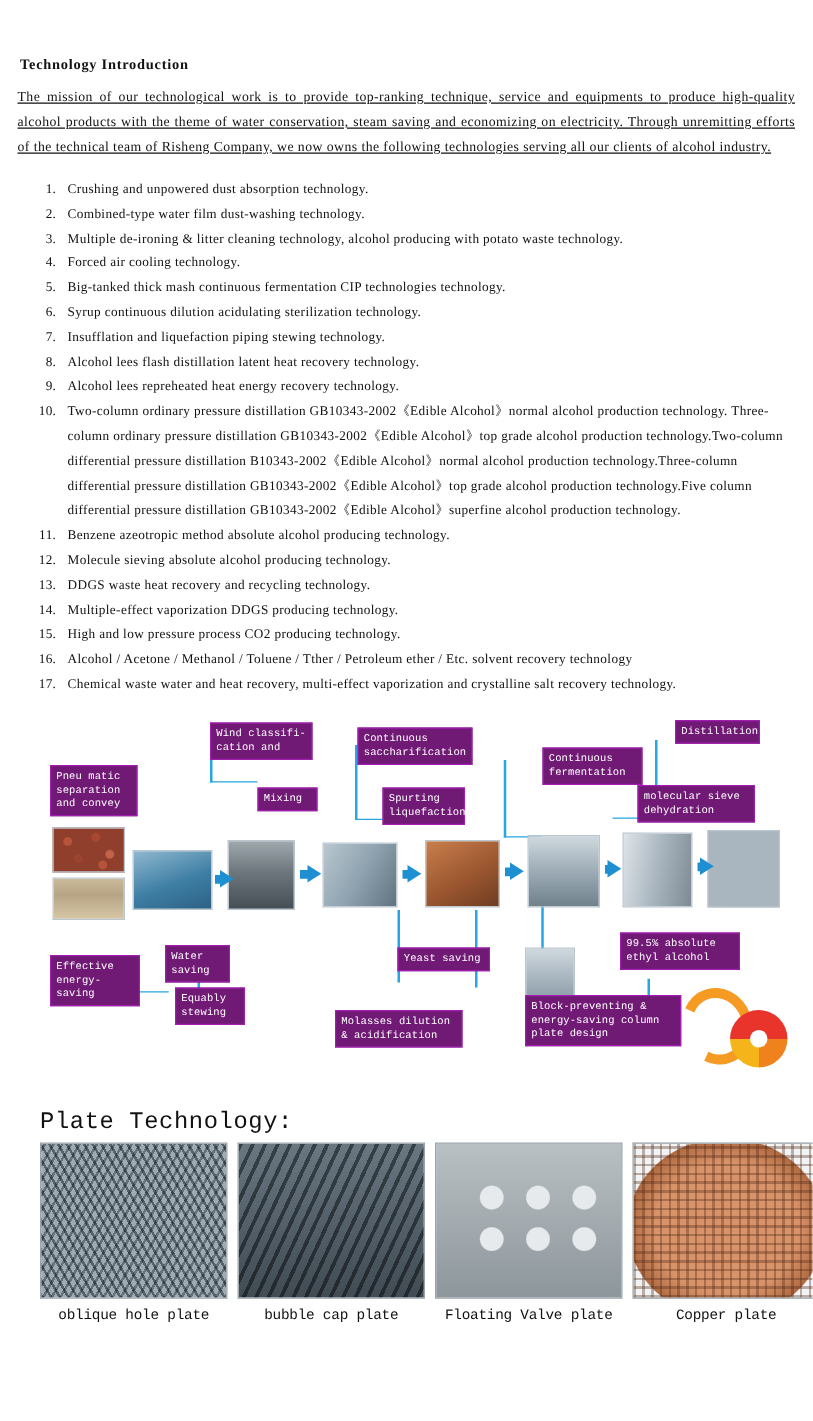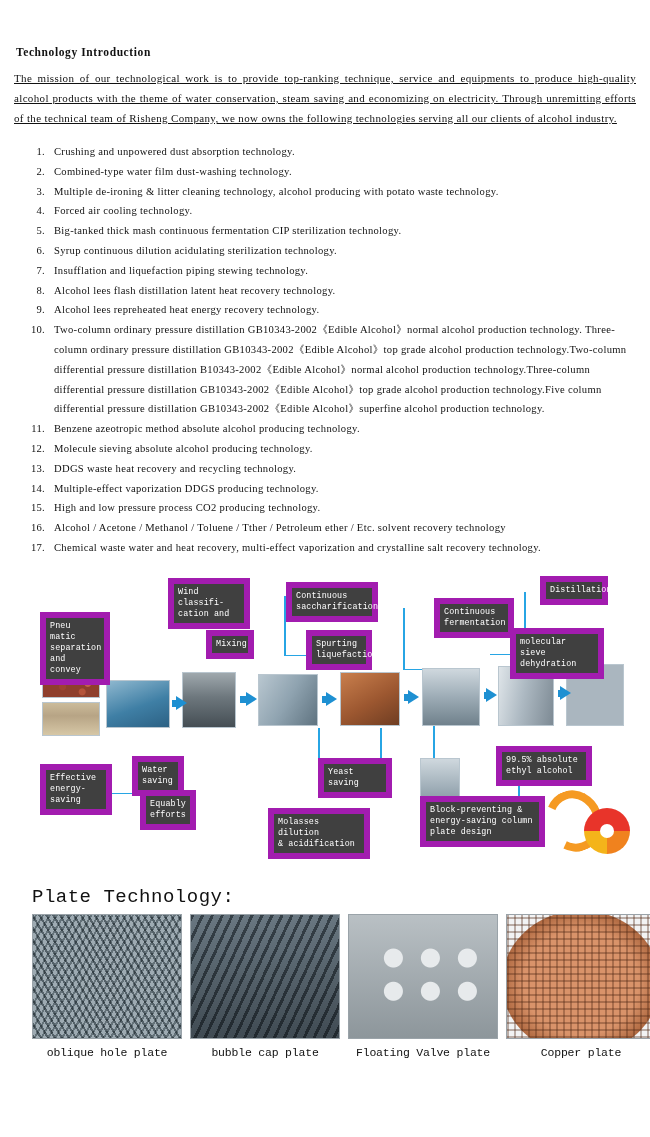--- a/index.html
+++ b/index.html
@@ -57,29 +57,29 @@
 
   
   .diagram {
     position: relative;
     width: 622px;
     height: 310px;
     margin: 10px 0 0 4px;
   }
   .lbl {
     position: absolute;
-    background: #404040;
+    background: #701a75;
     color: #ffffff;
     font-family: "Liberation Mono", monospace;
     font-size: 8.4px;
     line-height: 11px;
     letter-spacing: 0.1px;
     padding: 3px 4px;
     box-sizing: border-box;
-    border: 6px solid #a21caf;
+    border: 1px solid #a21caf;
     white-space: pre-line;
   }
   .ph {
     position: absolute;
     box-sizing: border-box;
     border: 1px solid #b9c6cf;
     background: #d8dfe4;
     overflow: hidden;
   }
   .ph.rock {
@@ -231,21 +231,21 @@
 
   <div class="intro">
     <p>The mission of our technological work is to provide top-ranking technique, service  and  equipments  to produce high-quality alcohol products with the theme of water conservation, steam saving and economizing on electricity.   Through unremitting efforts of the technical team of Risheng Company, we now owns the following technologies serving  all our clients of alcohol industry.</p>
   </div>
 
   <ol class="tech-list">
     <li><span class="li-block">Crushing and unpowered dust absorption technology.</span></li>
     <li><span class="li-block">Combined-type water film dust-washing technology.</span></li>
     <li><span class="li-block">Multiple de-ironing &amp; litter cleaning technology, alcohol producing with potato waste technology.</span></li>
     <li><span class="li-block">Forced air cooling technology.</span></li>
-    <li><span class="li-block">Big-tanked thick mash continuous fermentation CIP sterilization technology.</span></li>
+    <li><span class="li-block">Big-tanked thick mash continuous fermentation CIP technologies technology.</span></li>
     <li><span class="li-block">Syrup continuous dilution acidulating sterilization technology.</span></li>
     <li><span class="li-block">Insufflation and liquefaction piping stewing technology.</span></li>
     <li><span class="li-block">Alcohol lees flash distillation latent heat recovery technology.</span></li>
     <li><span class="li-block">Alcohol lees repreheated heat energy recovery technology.</span></li>
     <li><span class="li-block">Two-column ordinary pressure distillation GB10343-2002《Edible Alcohol》normal alcohol production technology. Three-column ordinary pressure distillation GB10343-2002《Edible Alcohol》top grade alcohol production technology.Two-column differential pressure distillation B10343-2002《Edible Alcohol》normal alcohol production technology.Three-column differential pressure distillation GB10343-2002《Edible Alcohol》top grade alcohol production technology.Five column differential pressure distillation GB10343-2002《Edible Alcohol》superfine alcohol production technology.</span></li>
     <li><span class="li-block">Benzene azeotropic method absolute alcohol producing technology.</span></li>
     <li><span class="li-block">Molecule sieving absolute alcohol producing technology.</span></li>
     <li><span class="li-block">DDGS waste heat recovery and recycling technology.</span></li>
     <li><span class="li-block">Multiple-effect vaporization DDGS producing technology.</span></li>
     <li><span class="li-block">High and low pressure process CO2 producing technology.</span></li>
@@ -312,21 +312,21 @@
     <div class="lbl" style="left:492px; top:60px; width:94px;">molecular sieve
 dehydration</div>
     <div class="lbl" style="left:188px; top:62px; width:48px;">Mixing</div>
     <div class="lbl" style="left:288px; top:62px; width:66px;">Spurting
 liquefaction</div>
     <div class="lbl" style="left:114px; top:188px; width:52px;">Water
 saving</div>
     <div class="lbl" style="left:22px; top:196px; width:72px;">Effective
 energy-saving</div>
     <div class="lbl" style="left:122px; top:222px; width:56px;">Equably
-efforts</div>
+stewing</div>
     <div class="lbl" style="left:300px; top:190px; width:74px;">Yeast saving</div>
     <div class="lbl" style="left:250px; top:240px; width:102px;">Molasses dilution
 &amp; acidification</div>
     <div class="lbl" style="left:402px; top:228px; width:125px;">Block-preventing &amp;
 energy-saving column
 plate design</div>
     <div class="lbl" style="left:478px; top:178px; width:96px;">99.5% absolute
 ethyl alcohol</div>
   </div>
 

